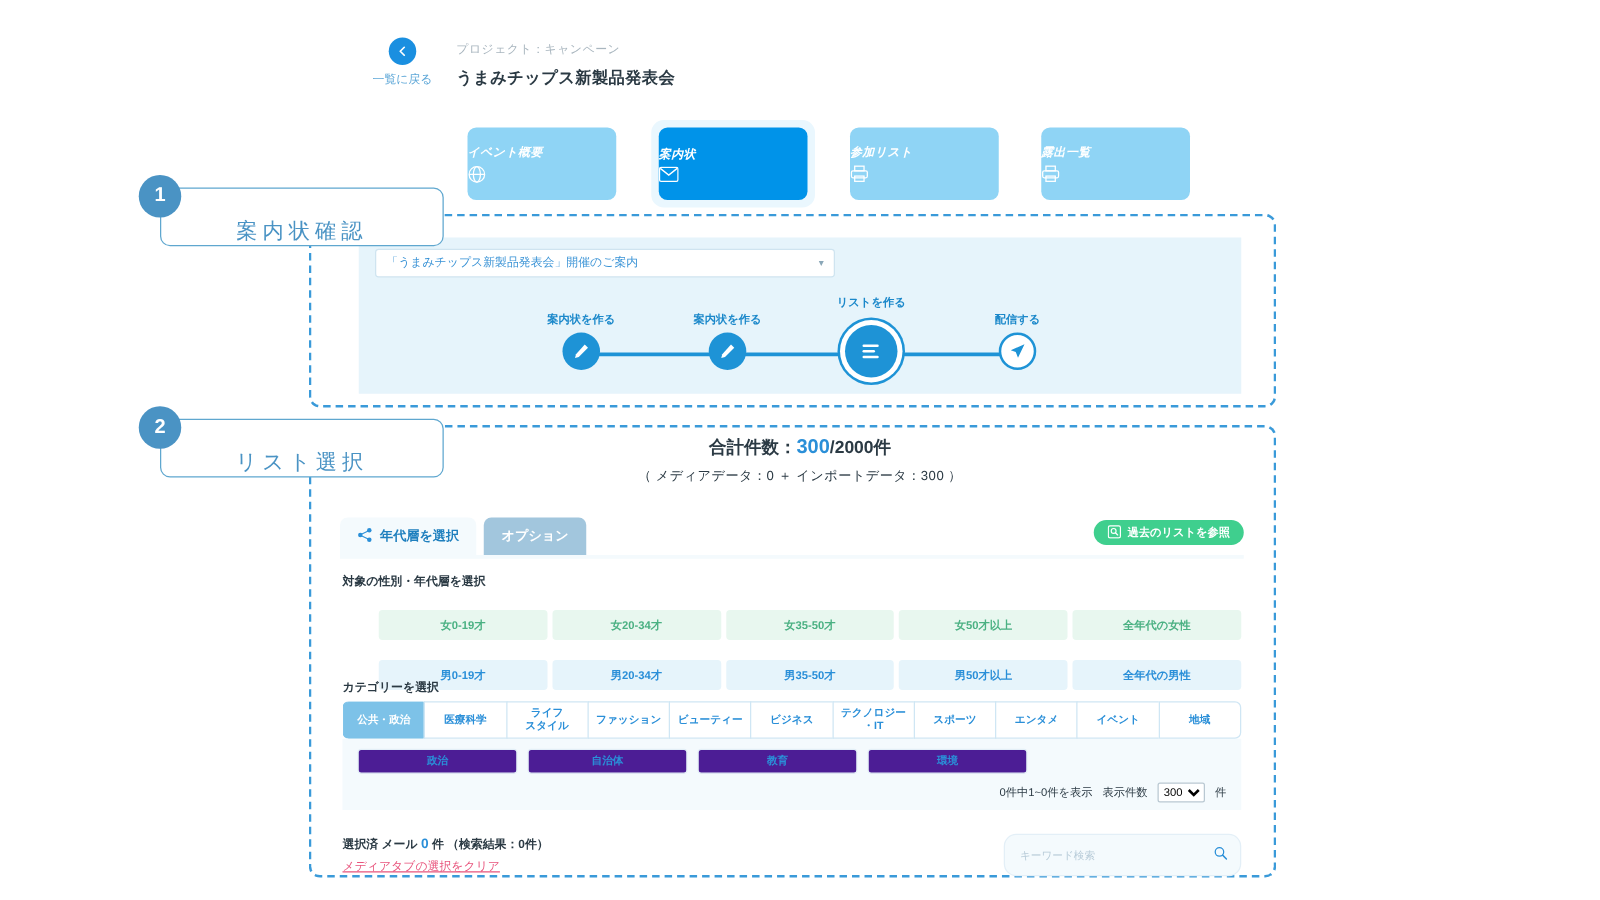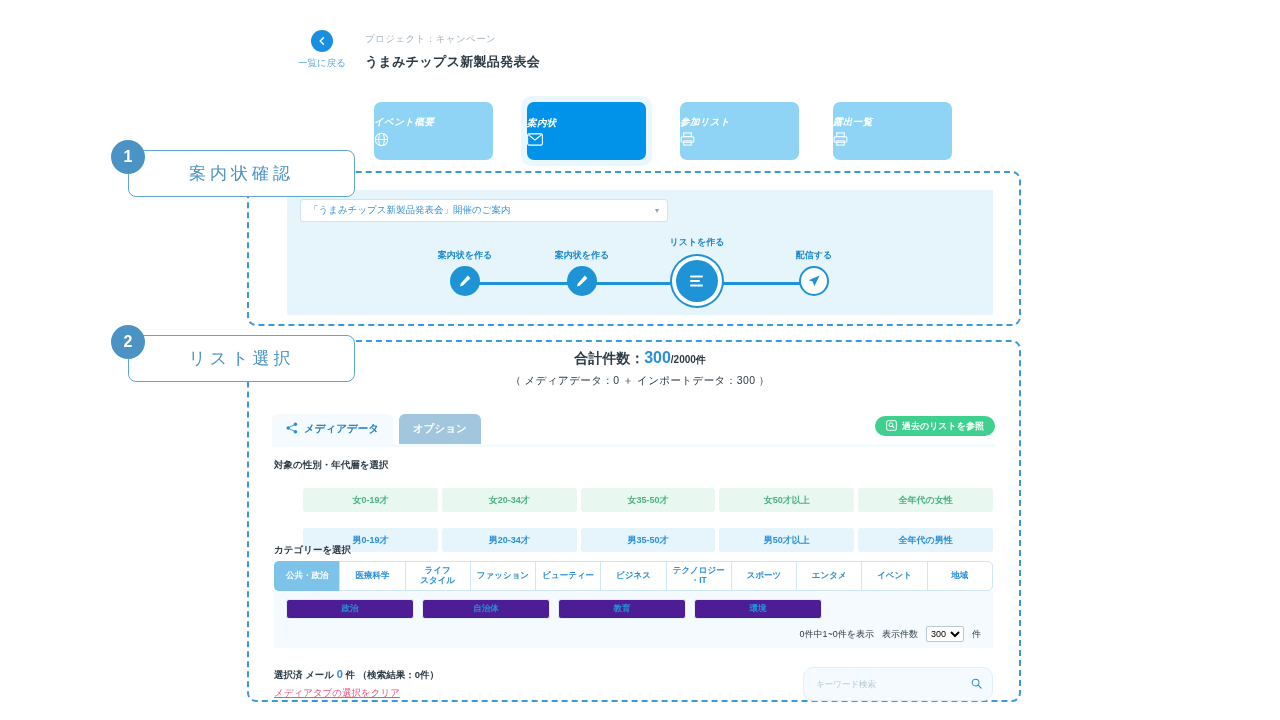--- a/index.html
+++ b/index.html
@@ -47,21 +47,21 @@
     border-radius: 9px;
   }
   #dash1 { left: 247px; top: 171px; width: 774px; height: 155px; }
   #dash2 { left: 247px; top: 340px; width: 774px; height: 362px; }
 
   .callout {
     position: absolute;
     border: 1.5px solid #5fa7cf;
     border-radius: 8px;
     background: #ffffff;
-    display: flex; align-items: center; justify-content: center;
+    display: flex; align-items: flex-end; justify-content: center;
     color: #4a93c4; letter-spacing: 4px;
     font-size: 17px;
   }
   #callout1 { left: 128px; top: 150px; width: 227px; height: 47px; }
   #callout2 { left: 128px; top: 335px; width: 227px; height: 47px; }
   .badge {
     position: absolute;
     width: 34px; height: 34px; border-radius: 50%;
     background: #4a93c4; color: #fff;
     display: flex; align-items: center; justify-content: center;
@@ -106,21 +106,21 @@
     box-shadow: 0 0 0 4px #ffffff, 0 0 0 6px #1e93d6;
   }
   .circ.hollow { background: #ffffff; border: 2px solid #1e93d6; width: 30px; height: 30px; }
 
   
   .total-line {
     position: absolute; left: 0; top: 349px; width: 1280px; text-align: center;
     font-size: 14px; font-weight: 700; color: #2b3a44;
   }
   .total-line .num { color: #2a8fd8; font-size: 16px; }
-  .total-line .den { font-size: 10px; color: #2b3a44; }
+  .total-line .den { font-size: 14px; color: #2b3a44; }
   .sub-line {
     position: absolute; left: 0; top: 374px; width: 1280px; text-align: center;
     font-size: 10.5px; color: #2b3a44; letter-spacing: .4px;
   }
 
   .card {
     position: absolute; left: 262px; top: 412px;
     width: 743px; height: 283px;
     background: #ffffff;
   }
@@ -345,21 +345,21 @@
       <div class="dtab active">
         <span>
           <svg width="12" height="12" viewBox="0 0 14 14">
               <circle cx="11" cy="2.6" r="2.1" fill="#2a8fd8"></circle>
               <circle cx="2.6" cy="7" r="2.1" fill="#2a8fd8"></circle>
               <circle cx="11" cy="11.4" r="2.1" fill="#2a8fd8"></circle>
               <line x1="3.6" y1="6.2" x2="10" y2="3.2" stroke="#2a8fd8" stroke-width="1"></line>
               <line x1="3.6" y1="7.8" x2="10" y2="10.8" stroke="#2a8fd8" stroke-width="1"></line>
             </svg>
         </span>
-        <span>メディアデータ</span>
+        <span>年代層を選択</span>
       </div>
       <div class="dtab">
         <span>オプション</span>
       </div>
     </div>
     <div class="dtabs-underline"></div>
 
     <div class="ref-btn">
       <span>
         <svg width="11" height="11" viewBox="0 0 13 13">

